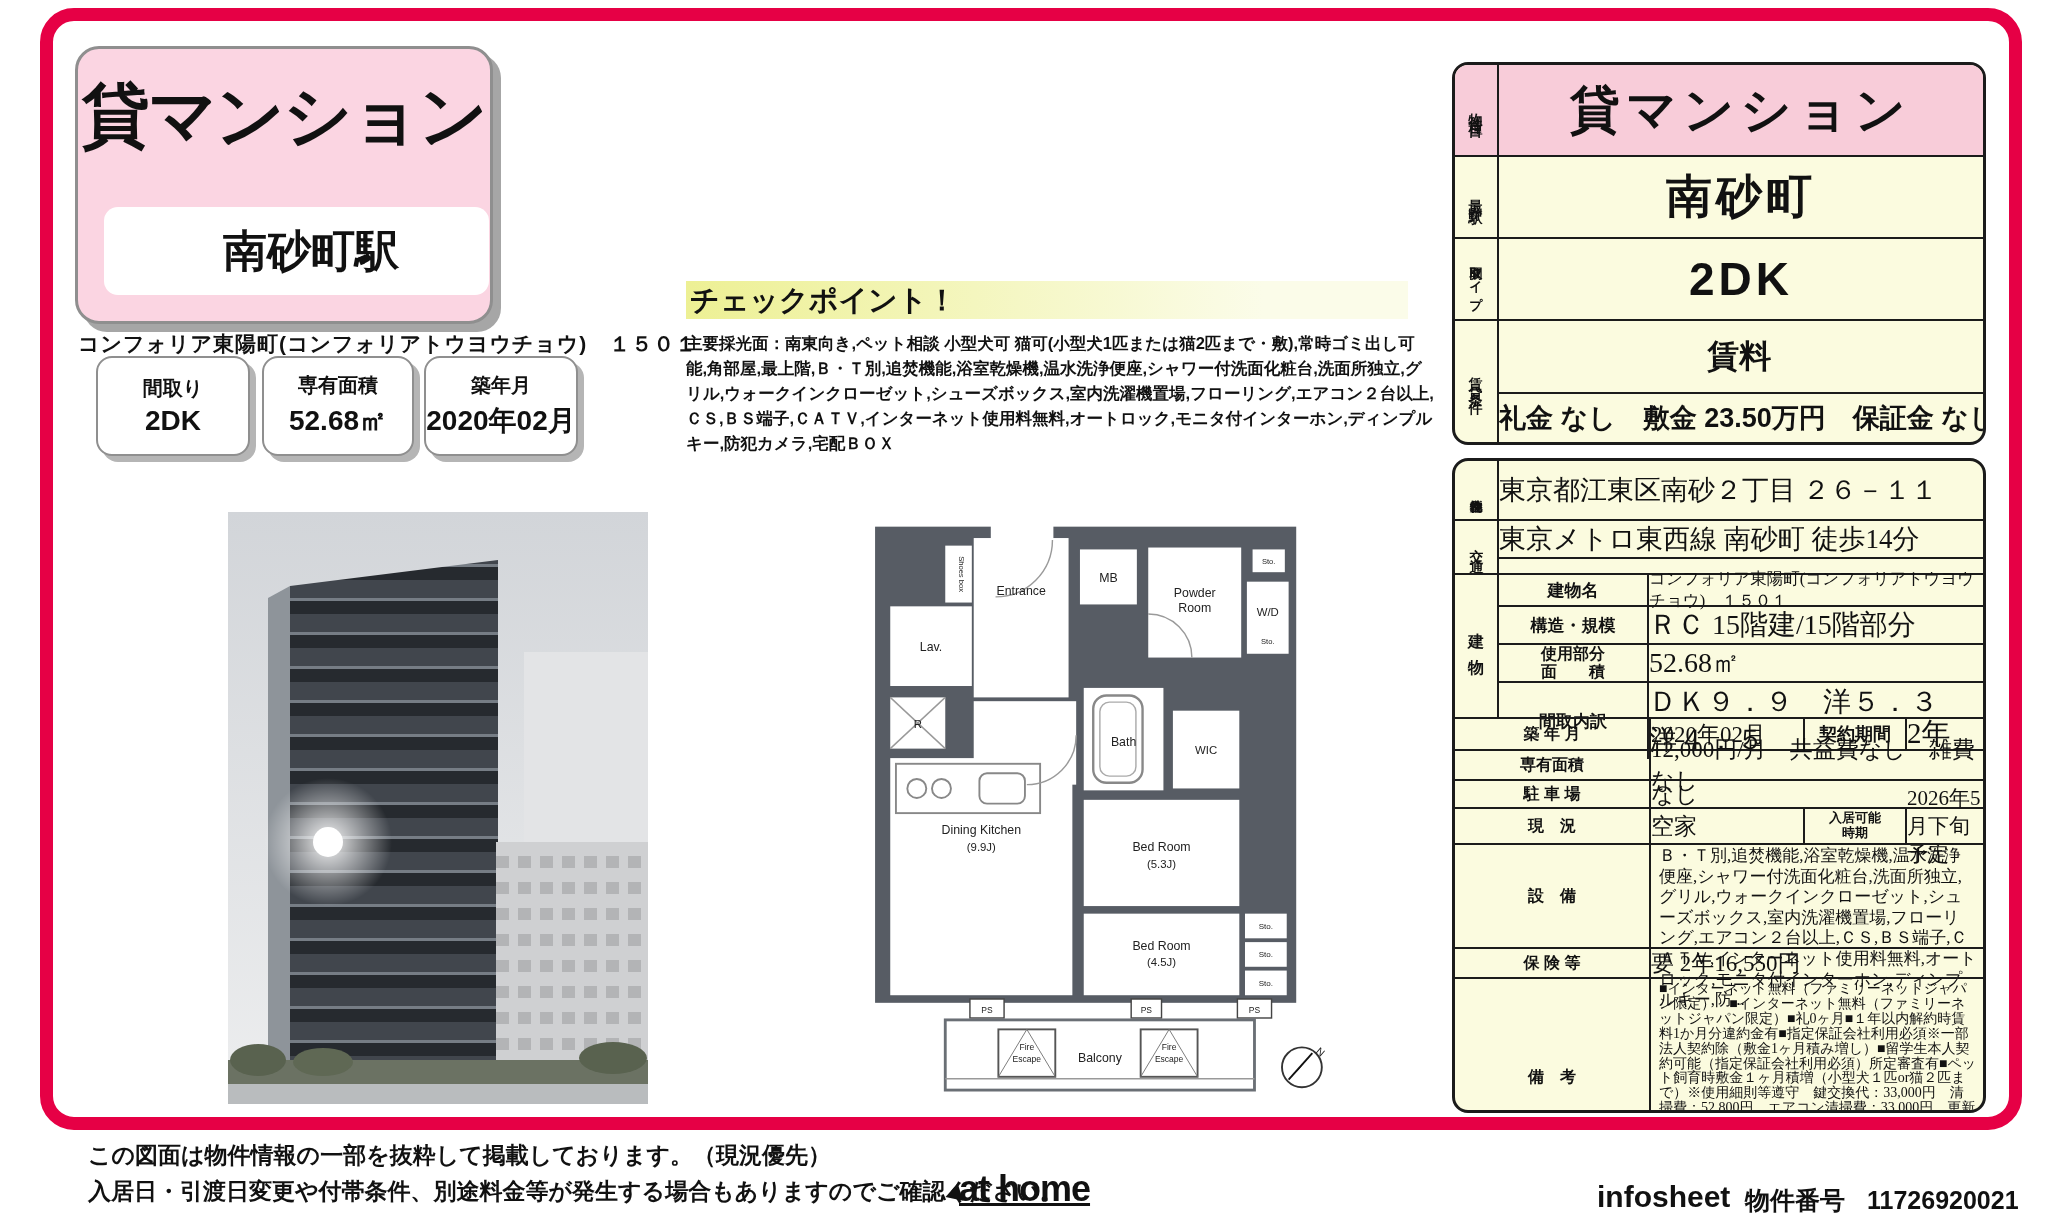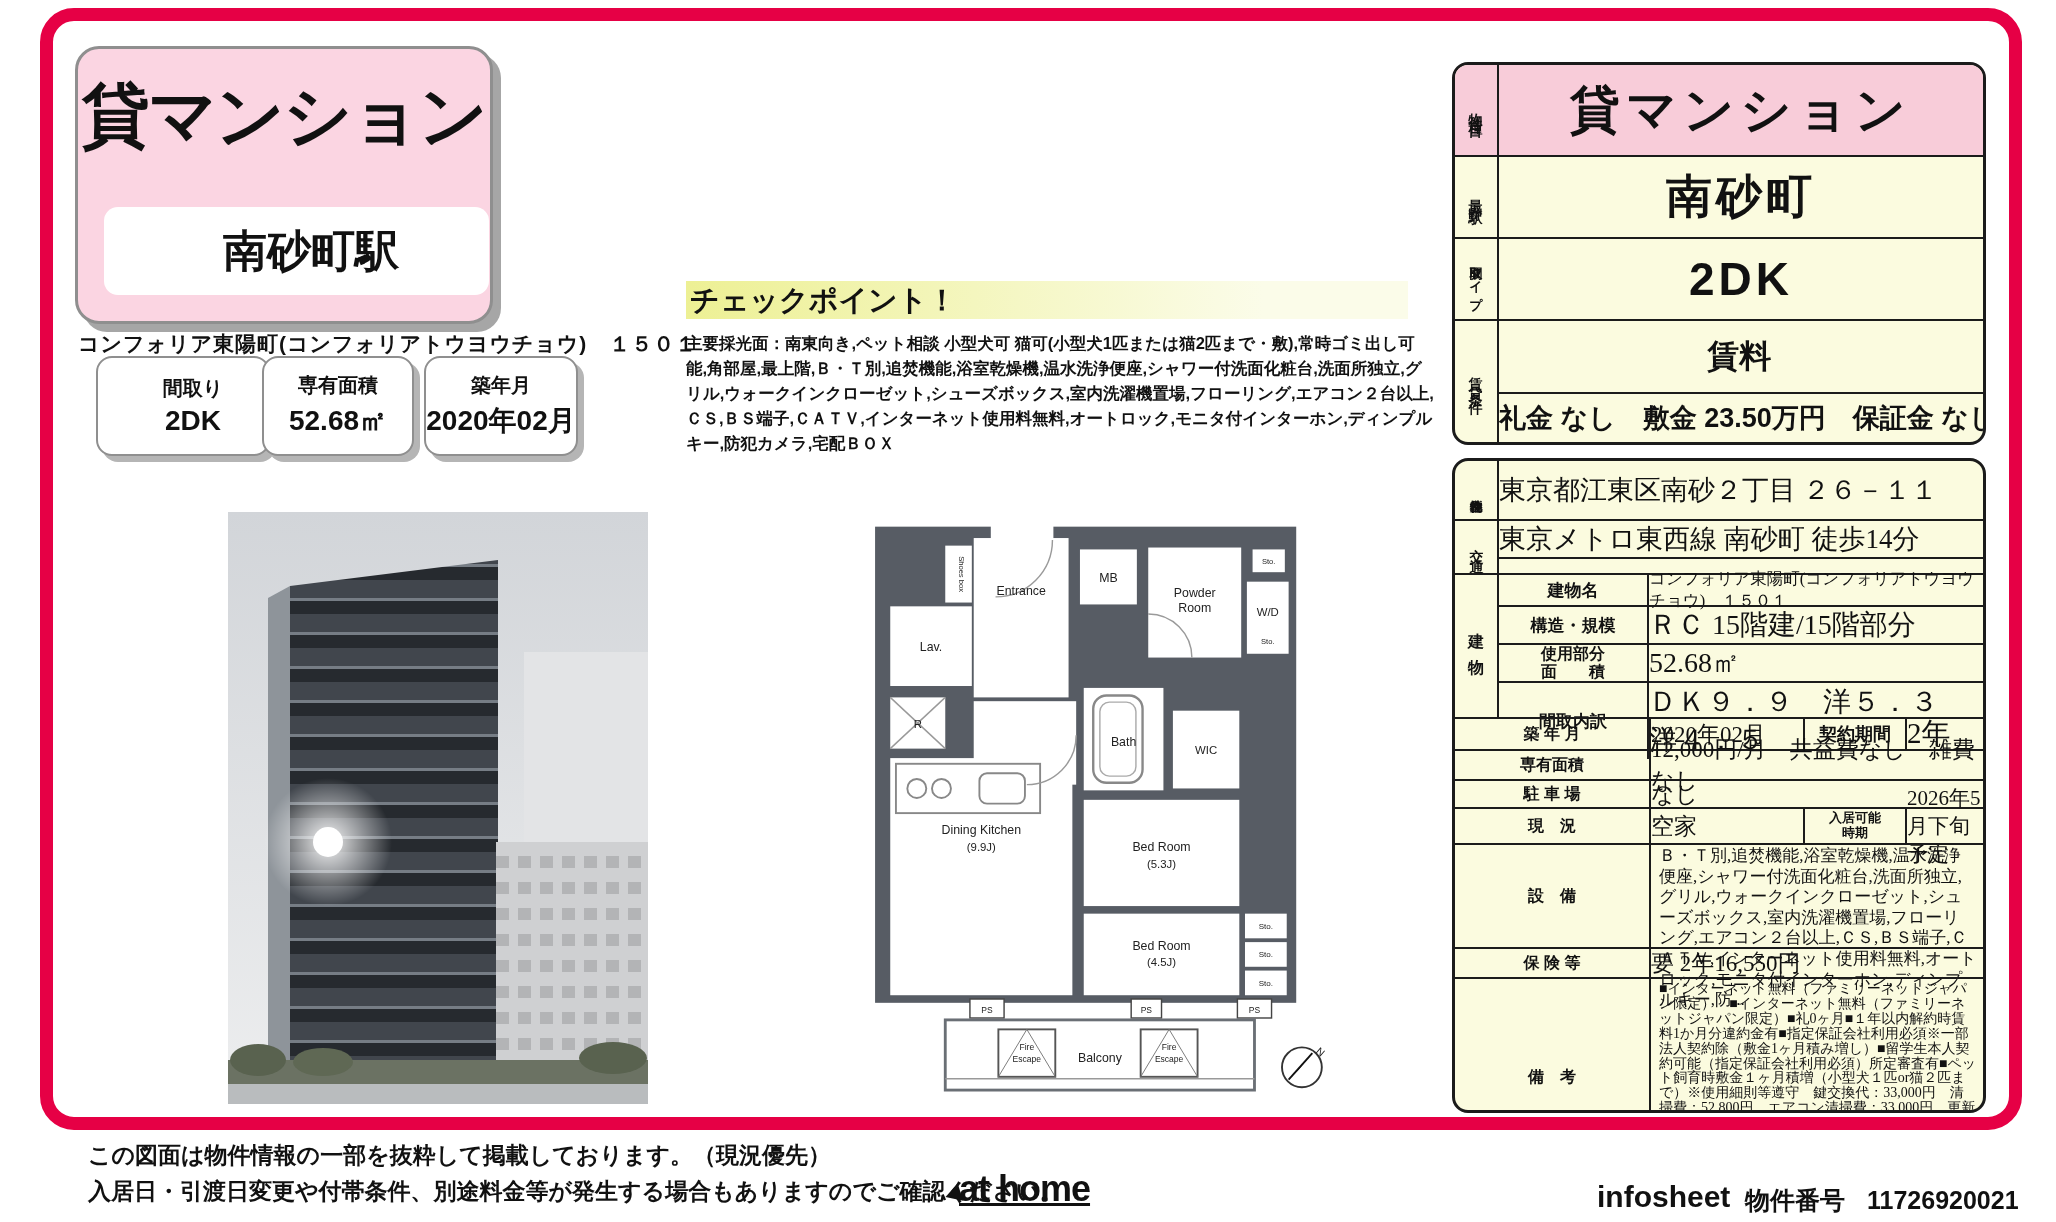--- a/index.html
+++ b/index.html
@@ -85,21 +85,21 @@
 
 <div class="page">
   <div class="frame"></div>
 
   <div class="title-card">
     <div class="title-main">貸マンション</div>
     <div class="station-box">南砂町駅</div>
   </div>
   <div class="bldg-line">コンフォリア東陽町(コンフォリアトウヨウチョウ)　１５０１</div>
 
-  <div class="stat" style="left:96px;width:150px;padding-left:20px;">
+  <div class="stat" style="left:96px;width:150px;">
     <div class="stat-label">間取り</div>
     <div class="stat-value">2DK</div>
   </div>
   <div class="stat" style="left:262px;width:148px;">
     <div class="stat-label">専有面積</div>
     <div class="stat-value">52.68㎡</div>
   </div>
   <div class="stat" style="left:424px;width:150px;">
     <div class="stat-label">築年月</div>
     <div class="stat-value">2020年02月</div>

